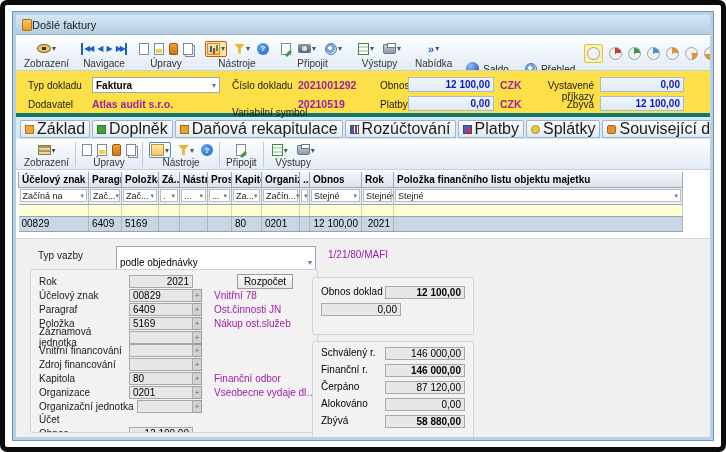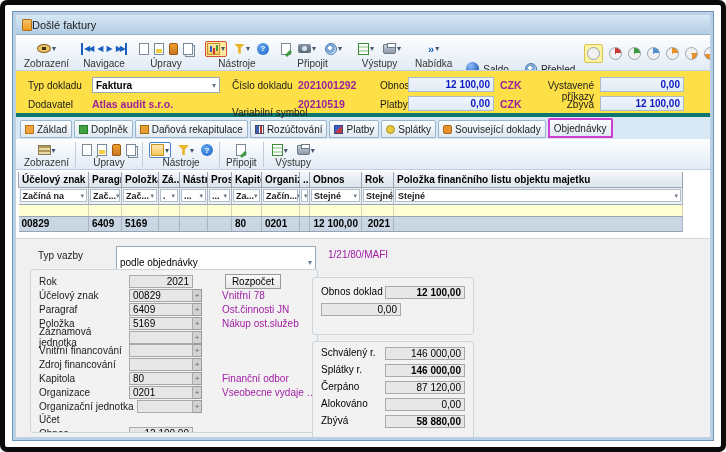--- a/index.html
+++ b/index.html
@@ -70,54 +70,54 @@
   .form-head .lbl { position:absolute; color:#1a1a1a; }
   .fld { position:absolute; height:15px; background:linear-gradient(#f0f5fa,#e1eaf3); border:1px solid #a9bac9; font-size:10px; display:flex; align-items:center; }
   .fld.num { justify-content:flex-end; padding-right:3px; color:#0d18c3; font-weight:bold; }
   .combo { position:absolute; background:#fff; border:1px solid #97a8b8; display:flex; align-items:center; justify-content:space-between; padding:0 3px; font-size:10px; }
   .combo::after { content:"▾"; color:#6a7b8c; font-size:8px; }
   .pv { color:#9c1f9e; font-weight:bold; }
   .form-head .pv { position:absolute; font-size:10.5px; }
 
   
   .tabbar { height:22px; background:#d9e8f5; display:flex; align-items:flex-end; gap:2px; padding:0 0 1px 4px; flex:0 0 auto; overflow:hidden; }
-  .tab { display:flex; align-items:center; gap:3px; height:18px; padding:0 4px; background:linear-gradient(#fbfdfe,#e0e9f1); border:1px solid #9db5ca; border-radius:2px 2px 0 0; font-size:10px; color:#1c1c1c; white-space:nowrap; }
+  .tab { display:flex; align-items:center; gap:3px; height:18px; padding:0 4px; background:linear-gradient(#fbfdfe,#e0e9f1); border:1px solid #9db5ca; border-radius:2px 2px 0 0; font-size:16px; color:#1c1c1c; white-space:nowrap; }
   .tab.hl { border:2px solid #cf3fcf; height:20px; }
   .tico { width:9px; height:9px; flex:0 0 auto; }
   .tico.c-zaklad { background:#f2a33c; border:1px solid #b97613; }
   .tico.c-doplnek { background:#3fa23f; border:1px solid #2a7a2a; }
   .tico.c-rozuct { background:linear-gradient(90deg,#3a5fae 0 3px,#fff 3px 4px,#b03030 4px 6px,#fff 6px 7px,#3a5fae 7px); border:1px solid #44506a; }
   .tico.c-danova { background:#e8a030; border:1px solid #a86a10; }
   .tico.c-platby { background:linear-gradient(135deg,#3a62c8 50%,#c83a3a 50%); border:1px solid #31458a; }
   .tico.c-splatky { background:#e8c83c; border:1px solid #b09020; border-radius:50%; }
   .tico.c-souv { background:#e89030; border:1px solid #a86a10; border-radius:2px; }
 
   
   .grid-area { height:68px; background:#fff; padding:2px 0 0 2px; flex:0 0 auto; }
   table.grid { border-collapse:collapse; table-layout:fixed; width:664px; font-size:10px; }
   .grid th { height:15px; background:linear-gradient(#f3f6fa,#dde4ec); border:1px solid #9aa5b1; border-top:none; font-weight:bold; text-align:left; padding:0 3px; overflow:hidden; white-space:nowrap; }
-  .grid td { border-right:1px solid #aab4be; overflow:hidden; white-space:nowrap;font-weight:bold; }
+  .grid td { border-right:1px solid #aab4be; overflow:hidden; white-space:nowrap; }
   .grid tr.frow td { height:17px; background:#eef1f5; padding:0; }
   .fcombo { margin:1px; height:13px; background:#fff; border:1px solid #b0bcc8; display:flex; align-items:center; justify-content:space-between; padding:0 2px; font-size:9px; color:#222; }
   .fcombo::after { content:"▾"; font-size:7px; color:#6a7b8c; }
   .grid tr.yrow td { height:12px; background:#ffffd6; border-right:1px solid #d8d8b0; border-top:1px solid #9aa5b1; border-bottom:1px solid #9aa5b1; }
   .grid tr.drow td { height:15px; background:#c9d7e5; padding:0 3px; border-bottom:1px solid #98a4b0; }
   .grid td.r, .grid th.r { text-align:right; }
 
   
   .bottom { flex:1; background:#f0f0f0; border-top:1px solid #d6d6d6; position:relative; font-size:10px; }
   .bp-lbl { position:absolute; color:#1a1a1a; }
   .gbox { position:absolute; background:#f2f2f2; border:1px solid #ccd4dc; border-radius:3px; }
   .frow2 { display:flex; align-items:center; height:13.8px; }
   .flabel { width:90px; color:#1a1a1a; flex:0 0 auto; }
   .ffield { width:64px; height:13px; background:#e7e7e7; border:1px solid #a9a9a9; padding:0 3px; display:flex; align-items:center; flex:0 0 auto; }
   .ffield.r { justify-content:flex-end; }
   .fplus { width:9px; height:13px; background:#d2d2d2; border:1px solid #9a9a9a; border-left:none; color:#666; font-size:8px; display:flex; align-items:center; justify-content:center; flex:0 0 auto; }
   .fplus::after { content:"+"; }
-  .fdesc { margin-left:20px; color:#a11ca5; white-space:nowrap; overflow:hidden; text-overflow:ellipsis; }
+  .fdesc { margin-left:12px; color:#a11ca5; white-space:nowrap; overflow:hidden; text-overflow:ellipsis; }
   .btn { background:linear-gradient(#fafafa,#e6e6e6); border:1px solid #9a9a9a; font-size:10px; height:15px; display:flex; align-items:center; justify-content:center; }
   .srow { display:flex; align-items:flex-start; justify-content:space-between; padding:0 8px; }
   .sfield { width:80px; height:13px; background:#e7e7e7; border:1px solid #a9a9a9; padding:0 3px; display:flex; align-items:center; justify-content:flex-end; }
   .sfield.b { font-weight:bold; }
 </style>
 </head>
 <body>
 
 <div class="frame">
 <div class="window">
@@ -471,21 +471,21 @@
     <span class="bp-lbl" style="left:22px;top:11px">Typ vazby</span>
     <span class="combo" style="left:100px;top:7px;width:200px;height:33px">
             <span>podle objednávky</span>
           </span>
     <span class="bp-lbl pv" style="left:312px;top:10px;font-weight:normal;color:#a11ca5">1/21/80/MAFI</span>
 
     <div class="gbox" style="left:14px;top:30px;width:288px;bottom:4px;padding:5px 0 0 8px;overflow:hidden">
       <div class="frow2">
         <span class="flabel">Rok</span>
         <span class="ffield r">2021</span>
-        <span class="btn" style="width:56px;margin-left:32px">Rozpočet</span>
+        <span class="btn" style="width:56px;margin-left:44px">Rozpočet</span>
       </div>
       <div class="frow2">
         <span class="flabel">Účelový znak</span>
         <span class="ffield">00829</span>
         <span class="fplus"></span>
         <span class="fdesc">Vnitřní 78</span>
       </div>
       <div class="frow2">
         <span class="flabel">Paragraf</span>
         <span class="ffield">6409</span>
@@ -548,21 +548,21 @@
         <span class="sfield">0,00</span>
       </div>
     </div>
 
     <div class="gbox" style="left:296px;top:102px;width:162px;height:102px;padding-top:5px">
       <div class="srow" style="height:17px">
         <span>Schválený r.</span>
         <span class="sfield">146 000,00</span>
       </div>
       <div class="srow" style="height:17px">
-        <span>Splátky r.</span>
+        <span>Finanční r.</span>
         <span class="sfield b">146 000,00</span>
       </div>
       <div class="srow" style="height:17px">
         <span>Čerpáno</span>
         <span class="sfield">87 120,00</span>
       </div>
       <div class="srow" style="height:17px">
         <span>Alokováno</span>
         <span class="sfield">0,00</span>
       </div>

